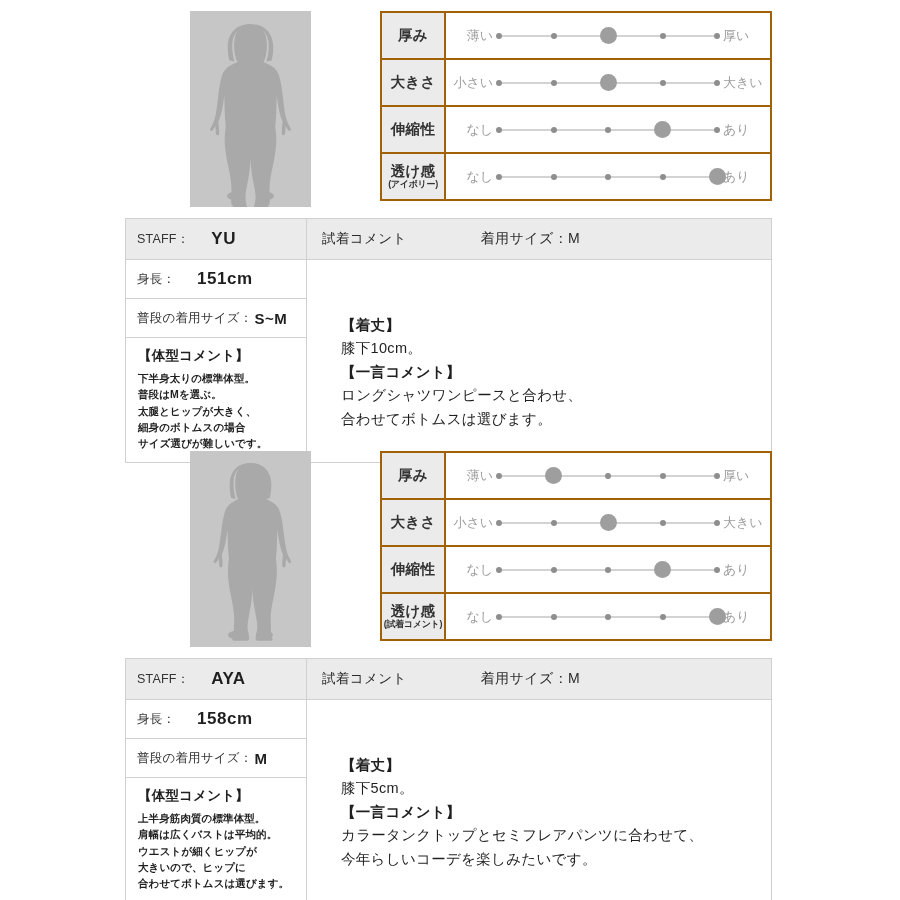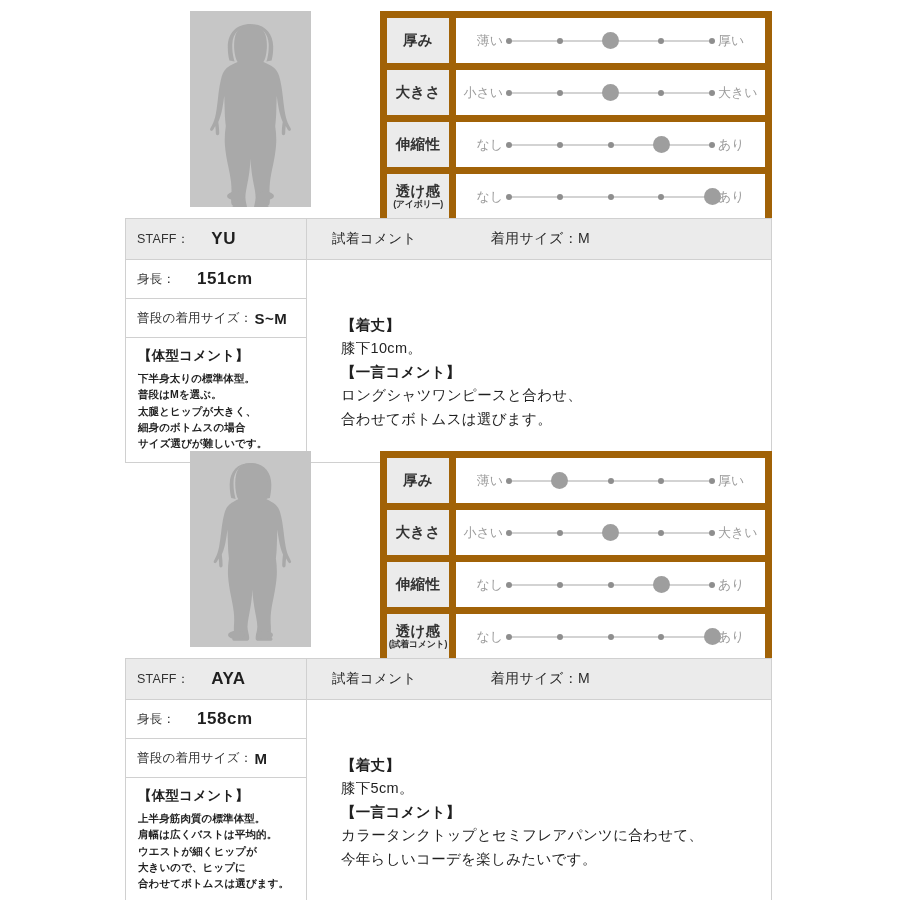--- a/index.html
+++ b/index.html
@@ -42,21 +42,21 @@
   .rating-table {
     position: absolute;
     left: 380px;
     top: 11px;
     width: 392px;
     border-collapse: collapse;
     table-layout: fixed;
   }
   .rating-table tr { height: 47px; }
   .rating-table td {
-    border: 7px solid #a16207;
+    border: 2px solid #a16207;
     padding: 0;
     vertical-align: middle;
   }
   .rating-table td.r-label {
     width: 60px;
     background: #ebebeb;
     text-align: center;
     font-size: 14.5px;
     font-weight: bold;
     color: #333333;
@@ -191,21 +191,21 @@
   .body-lines div { white-space: nowrap; }
 
   
   td.c-comment-hdr {
     height: 38px;
   }
   .comment-hdr-inner {
     display: flex;
     align-items: center;
     height: 100%;
-    padding: 0 24px;
+    padding: 0 14px;
     box-sizing: border-box;
   }
   .comment-hdr-inner .ch-title {
     font-size: 13.5px;
     color: #2b2b2b;
     letter-spacing: 0.4px;
   }
   .comment-hdr-inner .ch-size {
     font-size: 14px;
     color: #2b2b2b;

